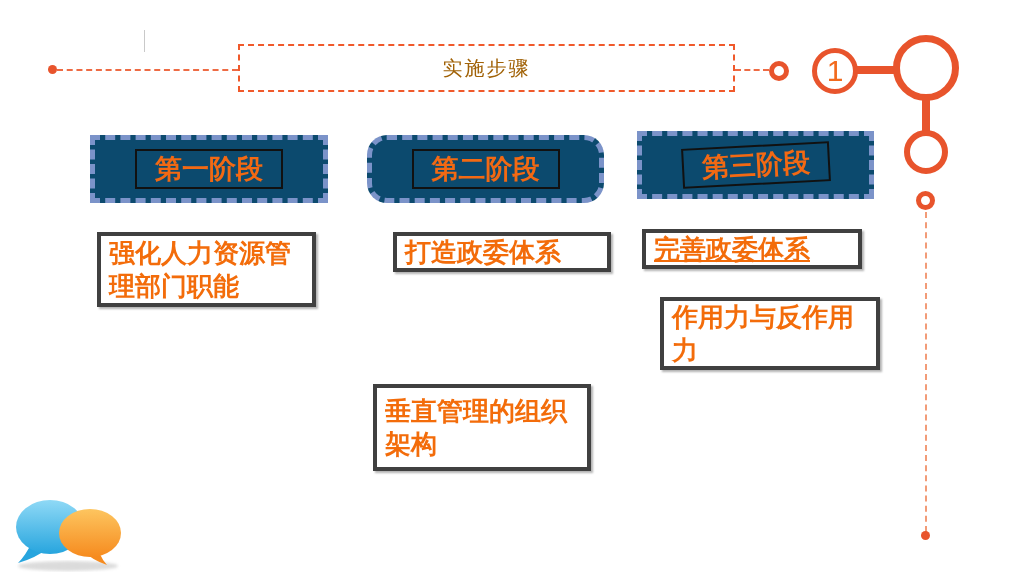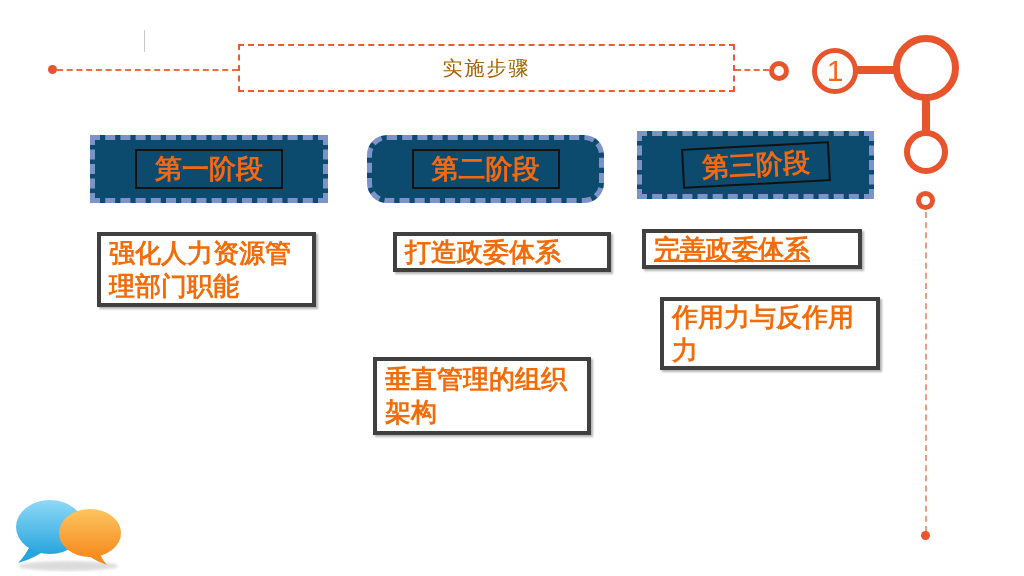--- a/index.html
+++ b/index.html
@@ -57,21 +57,21 @@
     box-sizing:border-box;background:#fff;border:4px solid #404040;
     box-shadow:1.5px 1.5px 2px rgba(0,0,0,.3);
     display:flex;align-items:center;
     padding:2px 8px;font-size:26px;font-weight:bold;color:#f36c0a;line-height:1.26;
   }
   .item-box span{display:block;width:100%;}
   .c1b1{left:97px;top:232px;width:219px;height:75px;}
   .c1b2{left:97px;top:339px;width:219px;height:111px;}
   .c2b1{left:373px;top:232px;width:218px;height:40px;margin-left:20px;}
   .c2b2{left:373px;top:299px;width:218px;height:40px;}
-  .c2b3{left:373px;top:357px;width:218px;height:78px;}
+  .c2b3{left:373px;top:384px;width:218px;height:87px;}
   .c3b1{left:642px;top:229px;width:220px;height:40px;text-decoration:underline;}
   .c3b2{left:636px;top:297px;width:220px;height:73px;margin-left:24px;}
   .c3b3{left:642px;top:404px;width:220px;height:40px;}
   
   .chat{left:10px;top:492px;width:130px;height:80px;}
 </style>
 </head>
 <body>
 
 <div class="slide">

